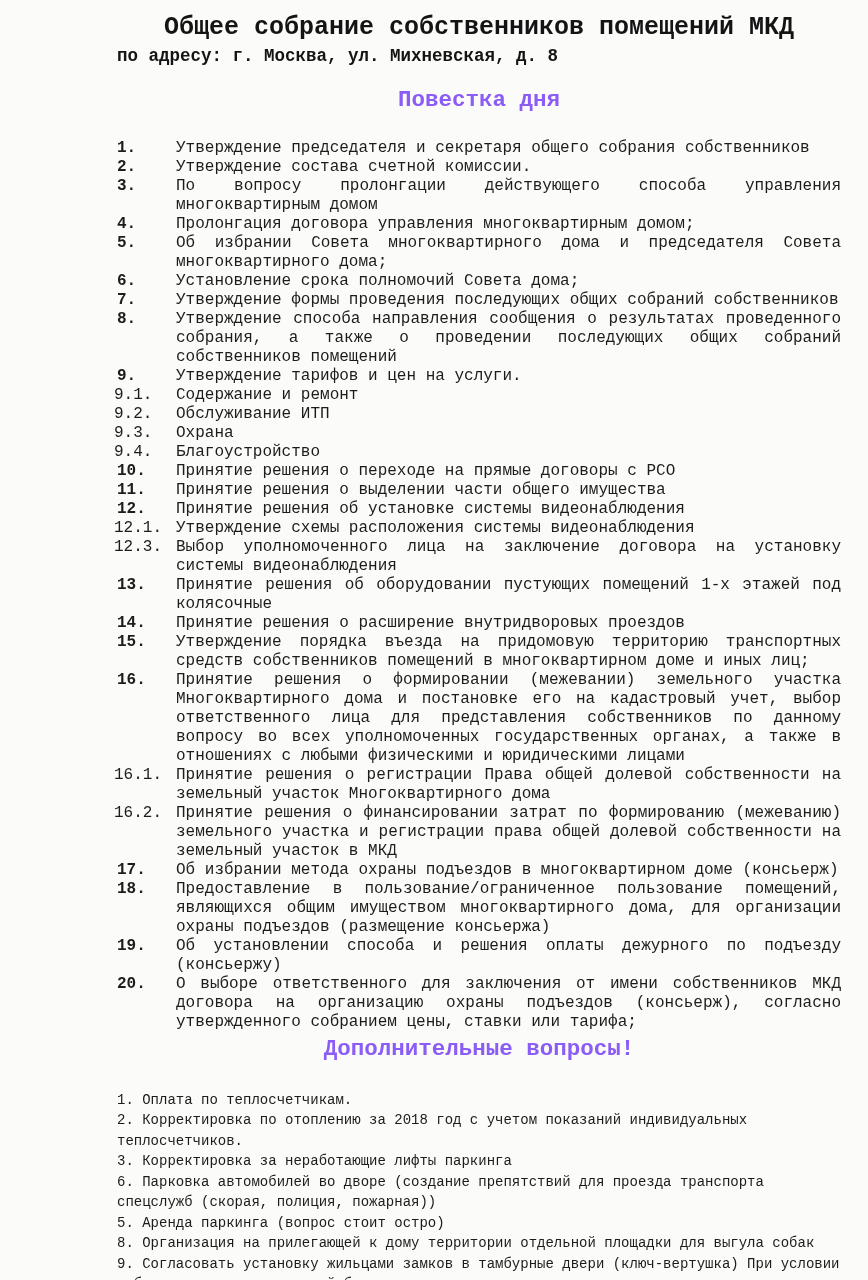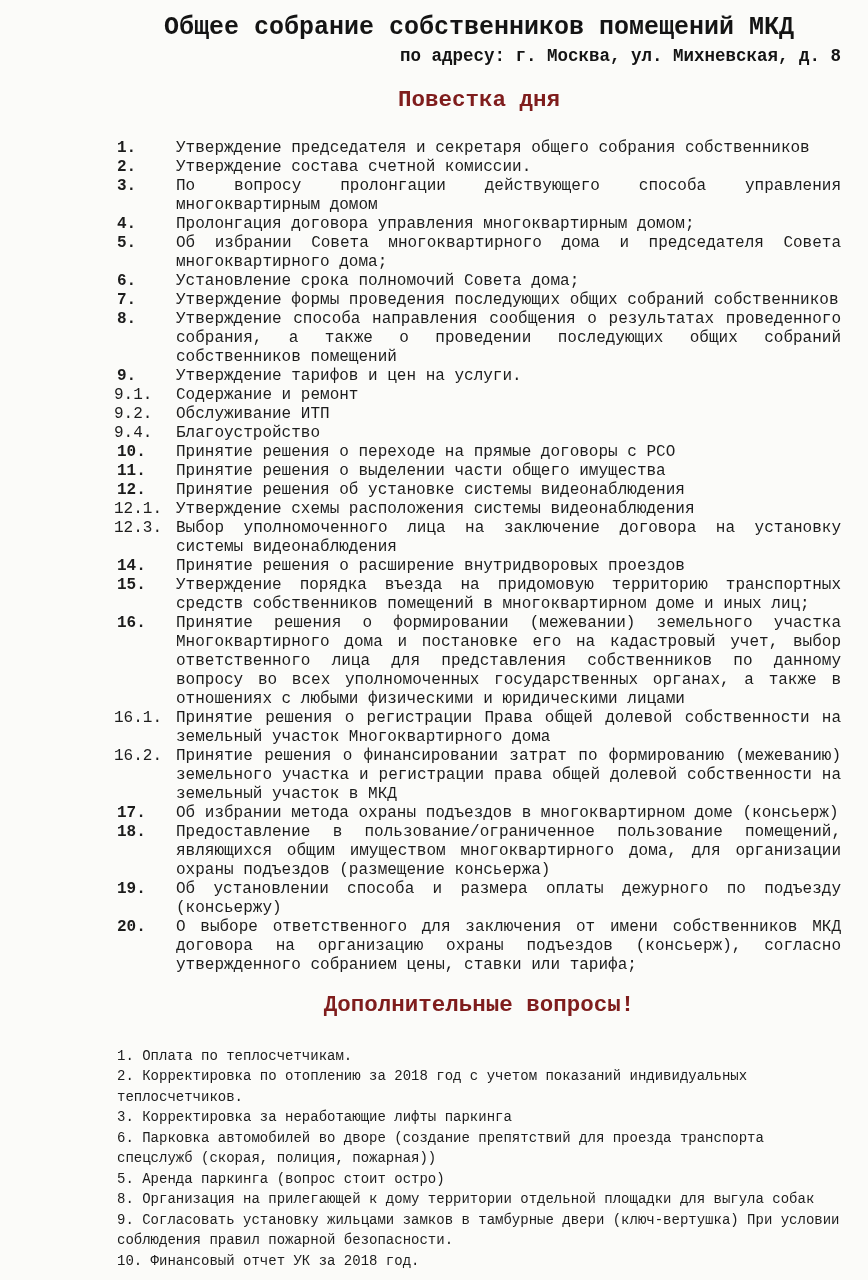--- a/index.html
+++ b/index.html
@@ -24,34 +24,34 @@
     font-size: 25px;
     font-weight: bold;
     text-align: center;
     color: #141414;
     line-height: 1.15;
   }
   .doc-address {
     margin: 3px 0 0 0;
     font-size: 17.5px;
     font-weight: bold;
-    text-align: right;
+    text-align: left;
     color: #141414;
     line-height: 1.2;
   }
   .section-heading {
     margin: 21px 0 0 0;
     font-size: 22.5px;
     font-weight: bold;
     text-align: center;
-    color: #7f1d1d;
+    color: #8b5cf6;
     line-height: 1.15;
   }
   .section-heading.additional {
-    margin-top: 18px;
+    margin-top: 5px;
   }
   .agenda-list {
     list-style: none;
     margin: 25px 0 0 0;
     padding: 0;
     font-size: 16px;
     line-height: 19px;
   }
   .agenda-item {
     display: flex;
@@ -137,20 +137,24 @@
   <li class="agenda-item sub">
     <span class="num">9.1.</span>
     <span class="txt">Содержание и ремонт</span>
   </li>
 
   <li class="agenda-item sub">
     <span class="num">9.2.</span>
     <span class="txt">Обслуживание ИТП</span>
   </li>
 
+  <li class="agenda-item sub">
+    <span class="num">9.3.</span>
+    <span class="txt">Охрана</span>
+  </li>
 
   <li class="agenda-item sub">
     <span class="num">9.4.</span>
     <span class="txt">Благоустройство</span>
   </li>
 
   <li class="agenda-item">
     <span class="num">10.</span>
     <span class="txt">Принятие решения о переходе на прямые договоры с РСО</span>
   </li>
@@ -169,20 +173,24 @@
     <span class="num">12.1.</span>
     <span class="txt">Утверждение схемы расположения системы видеонаблюдения</span>
   </li>
 
 
   <li class="agenda-item sub">
     <span class="num">12.3.</span>
     <span class="txt">Выбор уполномоченного лица на заключение договора на установку системы видеонаблюдения</span>
   </li>
 
+  <li class="agenda-item">
+    <span class="num">13.</span>
+    <span class="txt">Принятие решения об оборудовании пустующих помещений 1-х этажей под колясочные</span>
+  </li>
 
   <li class="agenda-item">
     <span class="num">14.</span>
     <span class="txt">Принятие решения о расширение внутридворовых проездов</span>
   </li>
 
   <li class="agenda-item">
     <span class="num">15.</span>
     <span class="txt">Утверждение порядка въезда на придомовую территорию транспортных средств собственников помещений в многоквартирном доме и иных лиц;</span>
   </li>
@@ -207,21 +215,21 @@
     <span class="txt">Об избрании метода охраны подъездов в многоквартирном доме (консьерж)</span>
   </li>
 
   <li class="agenda-item">
     <span class="num">18.</span>
     <span class="txt">Предоставление в пользование/ограниченное пользование помещений, являющихся общим имуществом многоквартирного дома, для организации охраны подъездов (размещение консьержа)</span>
   </li>
 
   <li class="agenda-item">
     <span class="num">19.</span>
-    <span class="txt">Об установлении способа и размера оплаты дежурного по подъезду (консьержу)</span>
+    <span class="txt">Об установлении способа и решения оплаты дежурного по подъезду (консьержу)</span>
   </li>
 
   <li class="agenda-item">
     <span class="num">20.</span>
     <span class="txt">О выборе ответственного для заключения от имени собственников МКД договора на организацию охраны подъездов (консьерж), согласно утвержденного собранием цены, ставки или тарифа;</span>
   </li>
 </ol>
   <h3 class="section-heading additional">Дополнительные вопросы!</h3>
   <div class="additional-list" id="additional-list">
   <p class="additional-item">1. Оплата по теплосчетчикам.</p>

